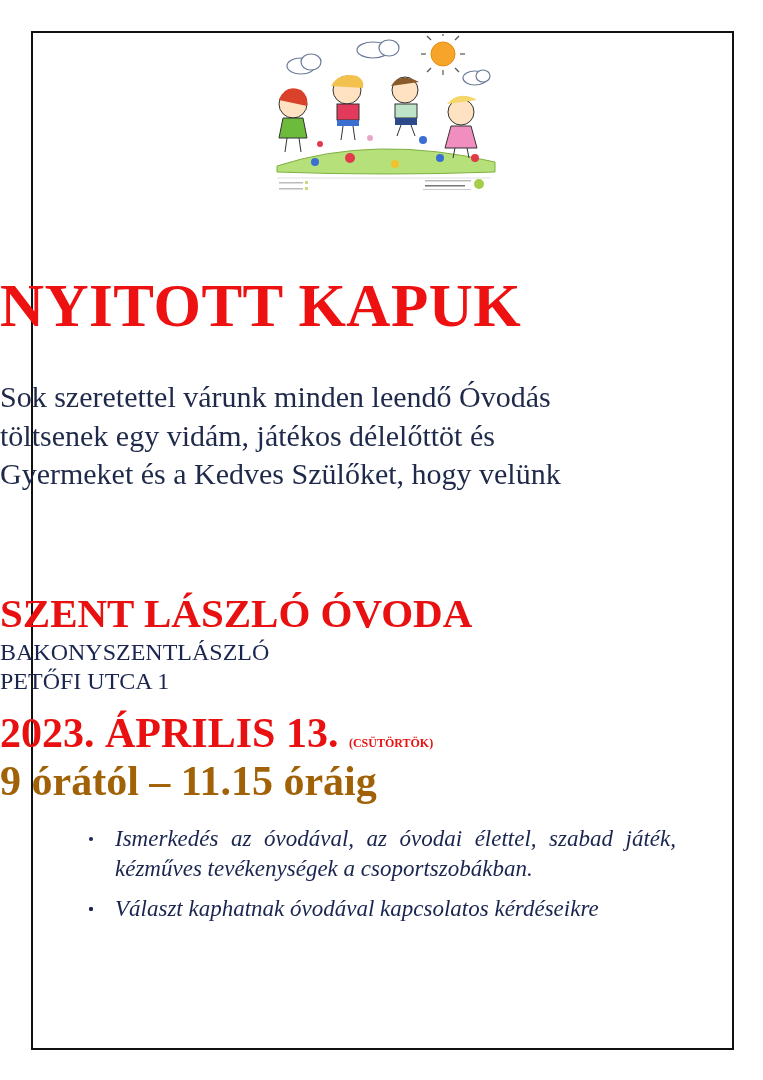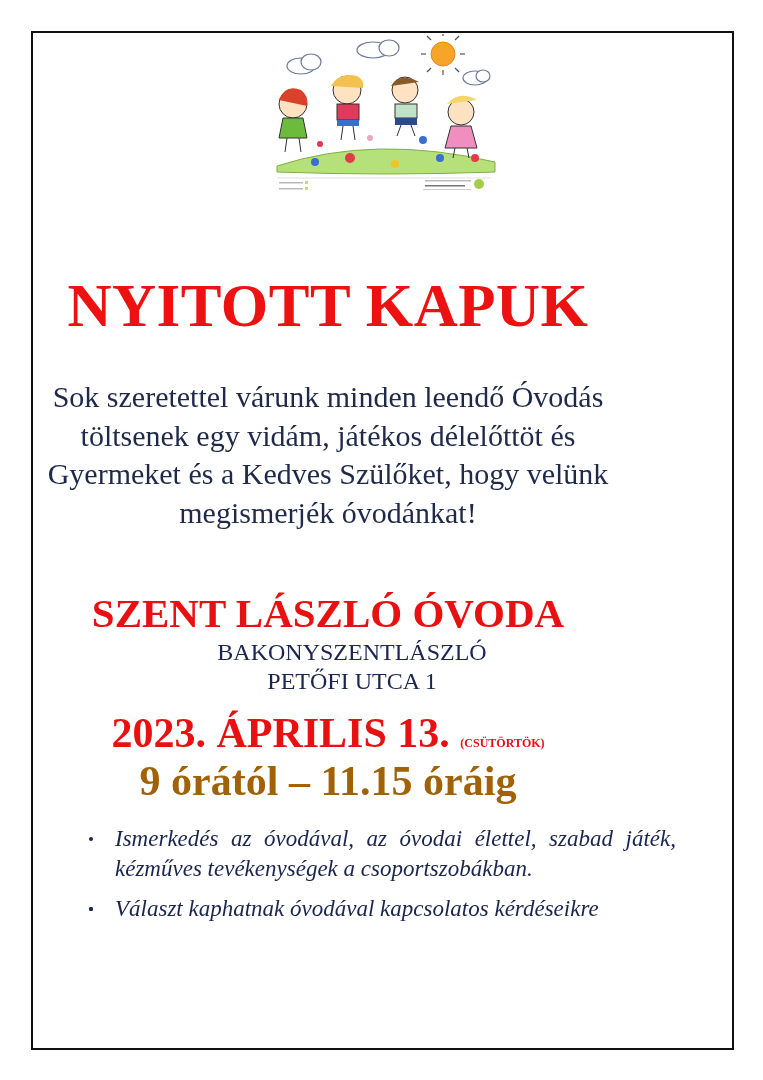--- a/index.html
+++ b/index.html
@@ -1,25 +1,25 @@
 <!DOCTYPE html>
 <html><head>
 <meta charset="utf-8">
 <style>
   html, body { margin: 0; padding: 0; background: #ffffff; }
   body { width: 763px; height: 1080px; position: relative; overflow: hidden;
          font-family: "Liberation Serif", "DejaVu Serif", serif; }
   .frame { position: absolute; left: 31px; top: 31px; width: 699px; height: 1015px;
            border: 2px solid #111; box-sizing: content-box; }
   .illustration { position: absolute; left: 265px; top: 34px; width: 232px; height: 160px; }
-  .center { position: absolute; left: 0; width: 656px; text-align: center; }
+  .center { position: absolute; left: 0; width: 656px; }
   .title { top: 270px; font-size: 61px; font-weight: bold; color: #ee1111; letter-spacing: 0.5px; line-height: 72px; }
   .intro { top: 378px; font-size: 30px; color: #1f2a4a; line-height: 38.5px; }
   .school { top: 588px; font-size: 41px; font-weight: bold; color: #e81010; line-height: 50px; }
-  .addr { font-size: 24px; color: #1a2550; line-height: 29px; padding-left: 24px; }
+  .addr { font-size: 24px; color: #1a2550; line-height: 29px; }
   .addr1 { top: 638px; }
   .addr2 { top: 667px; }
   .date { top: 707px; font-size: 42px; font-weight: bold; color: #e81010; line-height: 52px; }
   .date .day { font-size: 12px; }
   .time { top: 755px; font-size: 42px; font-weight: bold; color: #a16207; line-height: 52px; }
   .bullets { position: absolute; left: 86px; top: 824px; width: 590px; margin: 0; padding: 0; list-style: none;
              font-style: italic; font-size: 23px; color: #1a2550; }
   .bullets li { position: relative; padding-left: 29px; line-height: 30px; margin-bottom: 10px; text-align: justify; text-align-last: left; }
   .bullets li .dot { position: absolute; left: 3px; top: 13px; width: 4px; height: 4px; background: #1a2550; border-radius: 50%; }
   .bullets li.first { text-align-last: left; }
@@ -109,21 +109,20 @@
   <rect x="158" y="155" width="48" height="1" fill="#ccc"></rect>
   <circle cx="214" cy="150" r="5" fill="#a6cd4a"></circle>
 </svg>
 
 <div class="center title">NYITOTT KAPUK</div>
 
 <div class="center intro">
   <div>Sok szeretettel várunk minden leendő Óvodás</div>
   <div>töltsenek egy vidám, játékos délelőttöt és</div>
   <div>Gyermeket és a Kedves Szülőket, hogy velünk</div>
-  <div>megismerjék óvodánkat!</div>
 </div>
 
 <div class="center school">SZENT LÁSZLÓ ÓVODA</div>
 <div class="center addr addr1">BAKONYSZENTLÁSZLÓ</div>
 <div class="center addr addr2">PETŐFI UTCA 1</div>
 
 <div class="center date">
   <span>2023. ÁPRILIS 13.</span>
   <span class="day">(CSÜTÖRTÖK)</span>
 </div>

